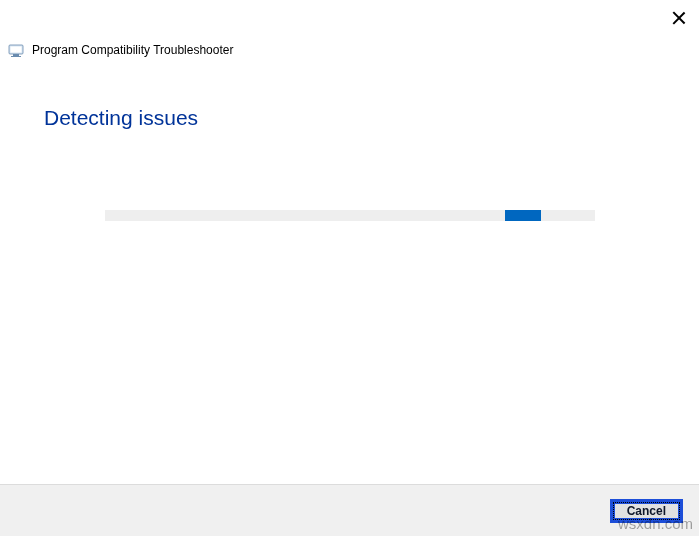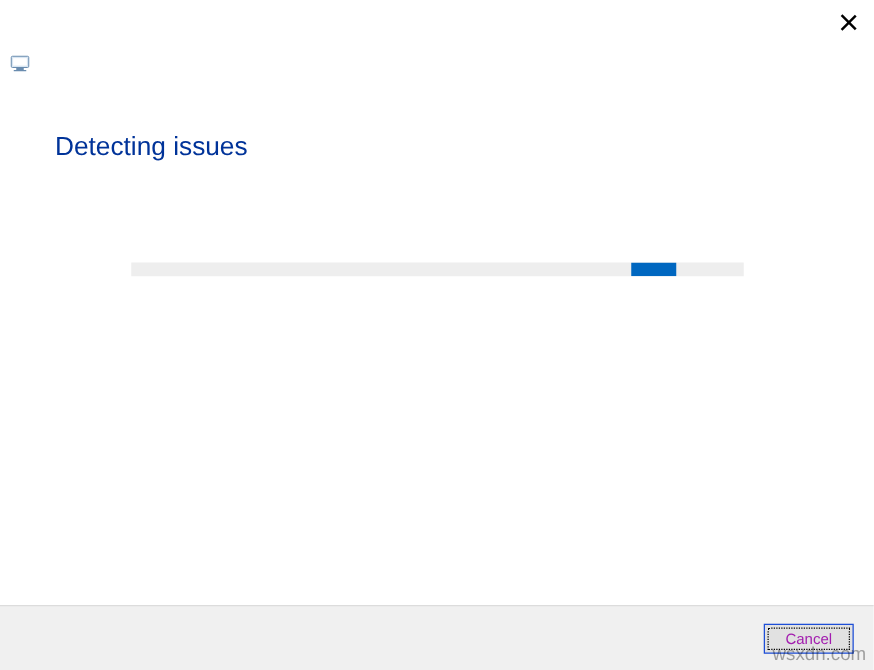--- a/index.html
+++ b/index.html
@@ -98,28 +98,29 @@
       border-top: 1px solid #dcdcdc;
       display: flex;
       align-items: center;
       justify-content: flex-end;
       padding-right: 16px;
     }
     .cancel-button {
       min-width: 72px;
       height: 24px;
       background: #e1e1e1;
-      border: 1px solid #1d4ed8;
+      border: 5px solid #1d4ed8;
       outline: 1px dotted #000;
       outline-offset: -4px;
       font-size: 12px;
       font-family: inherit;
-      color: #a21caf;
+      color: #0f172a;
       cursor: pointer;
       padding: 0 12px;
+      font-weight: bold;
     }
 
     .watermark {
       position: absolute;
       right: 6px;
       bottom: 4px;
       font-size: 15px;
       color: rgba(0,0,0,0.35);
       pointer-events: none;
     }
@@ -133,20 +134,21 @@
 
 <div class="header">
   <span class="app-icon">
     <svg viewBox="0 0 16 16" width="16" height="16">
       <rect x="1" y="3" width="14" height="9" rx="1" fill="#d9e6f2" stroke="#6a8caf" stroke-width="0.8"></rect>
       <rect x="5" y="12" width="6" height="2" fill="#6a8caf"></rect>
       <rect x="3" y="14" width="10" height="1" fill="#6a8caf"></rect>
       <rect x="2.5" y="4.5" width="11" height="6" fill="#ffffff"></rect>
     </svg>
   </span>
+  <span class="window-title">Program Compatibility Troubleshooter</span>
 </div>
 
 <div class="heading">Detecting issues</div>
 
 <div class="progress-area">
   <div class="progress-track">
     <div class="progress-chunk"></div>
   </div>
 </div>
 

